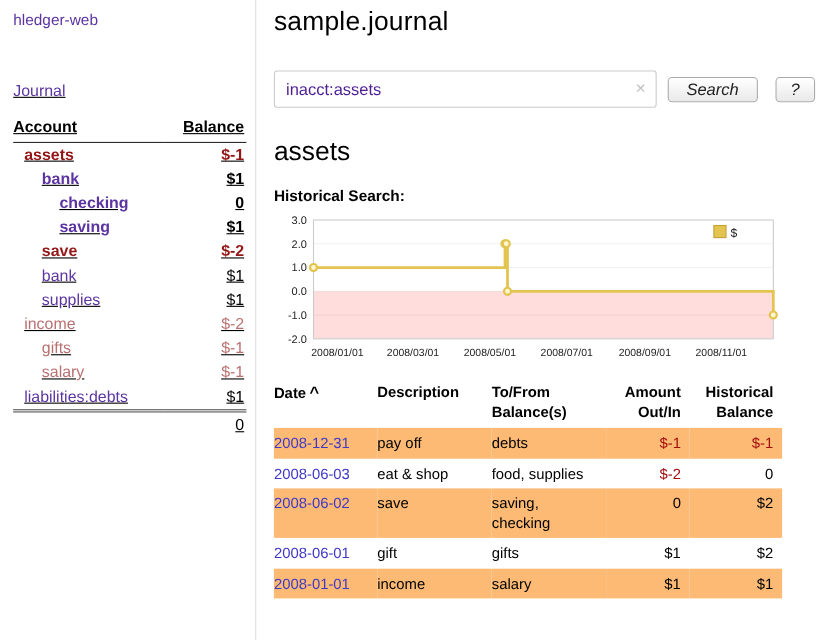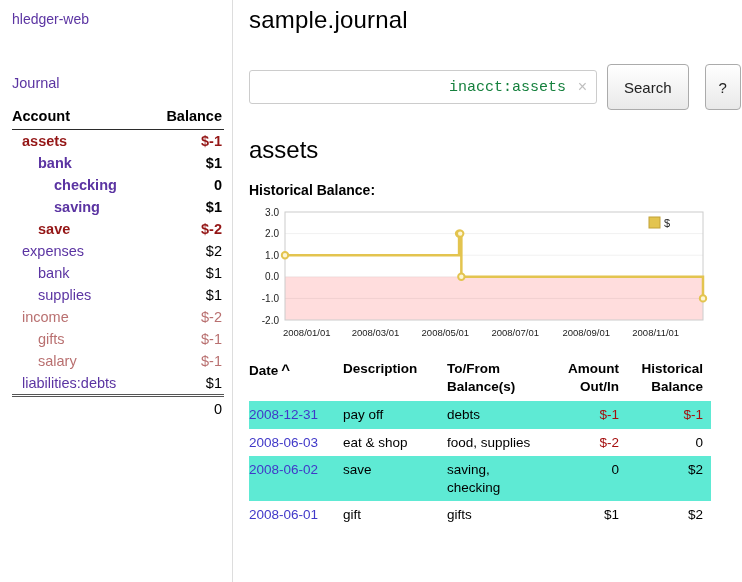--- a/index.html
+++ b/index.html
@@ -1,20 +1,20 @@
 <!DOCTYPE html>
 <html><head>
 <meta charset="utf-8">
 <style>
   html,body{margin:0;padding:0;background:#fff;}
   .page{width:742px;height:582px;display:flex;overflow:hidden;background:#fff;color:#000;
         font-family:"Liberation Sans","DejaVu Sans",sans-serif;}
   
   .sidebar{flex:0 0 233px;width:233px;box-sizing:border-box;border-right:1px solid #ddd;
-           padding:10px 8px 15px 12px;}
+           padding:10px 8px 15px 12px;text-decoration:underline;}
   .app-title{display:inline-block;color:#5b34a2;text-decoration:none;font-size:14px;}
   .journal-row{margin-top:46px;}
   .journal-link{color:#5b34a2;text-decoration:none;font-size:14.5px;}
   .acct-table{width:100%;border-collapse:collapse;margin-top:16px;font-size:14.5px;}
   .acct-table th{font-weight:bold;text-align:left;padding:0 0 5px 0;border-bottom:1px solid #2b2b2b;}
   .acct-table th.balance-h{text-align:right;padding-right:2px;}
   .acct-cell{padding:3px 0;white-space:nowrap;}
   .bal-cell{text-align:right;padding:3px 2px 3px 0;white-space:nowrap;}
   .indent-1{padding-left:10px;}
   .indent-2{padding-left:26px;}
@@ -23,36 +23,36 @@
   .acct-link{color:#5b34a2;text-decoration:none;}
   .neg{color:#941616 !important;}
   .neg-soft{color:#b97070 !important;}
   .total-row td{border-top:3px double #555;padding-top:4px;}
   
   .main{flex:1;box-sizing:border-box;padding:2px 0 0 16px;}
   .page-title{font-size:24px;font-weight:400;margin:4px 0 0 0;letter-spacing:.2px;}
   .search-row{display:flex;align-items:center;margin-top:30px;}
   .search-wrap{position:relative;width:348px;}
   .search-input{width:100%;height:34px;box-sizing:border-box;border:1px solid #ccc;border-radius:3px;
-                padding:0 30px 0 10px;font-size:15px;color:#15803d;font-family:Liberation Mono, monospace;background:#fff;text-align:right;}
+                padding:0 30px 0 10px;font-size:15px;color:#4c1d95;font-family:Liberation Sans, sans-serif;background:#fff;}
   .clear-x{position:absolute;right:10px;top:50%;transform:translateY(-50%);color:#bfbfbf;
            font-size:16px;line-height:1;cursor:pointer;}
-  .btn{height:46px;font-size:15px;border:1px solid #ababab;border-radius:4px;color:#222;
-       background:linear-gradient(#ffffff,#e9e9e9);font-family:inherit;cursor:pointer;}
+  .btn{height:23px;font-size:15px;border:1px solid #ababab;border-radius:4px;color:#222;
+       background:linear-gradient(#ffffff,#e9e9e9);font-family:inherit;cursor:pointer;font-style:italic;}
   .search-btn{margin-left:10px;padding:0 16px;}
   .help-btn{margin-left:16px;padding:0 13px;}
   .account-title{font-size:24px;font-weight:400;margin:26px 0 0 0;}
   .chart-title{font-size:14px;font-weight:bold;margin:18px 0 6px 0;}
   svg.chart{display:block;font-family:inherit;}
   
   .reg-table{border-collapse:collapse;margin-top:12px;font-size:13.5px;width:462px;table-layout:fixed;}
   .reg-table th{font-weight:bold;text-align:left;vertical-align:top;padding:2px 8px 6px 0;line-height:1.3;}
   .reg-table td{padding:5px 8px 5px 0;vertical-align:top;line-height:1.3;}
   .reg-table .num{text-align:right;}
-  .row-odd{background:#5eead4;}
+  .row-odd{background:#fdba74;}
   .date-link{color:#4038c8;text-decoration:none;white-space:nowrap;}
   .neg-amt{color:#a40e0e;}
   .sort-caret{font-weight:bold;font-size:15px;margin-left:3px;}
 </style>
 </head>
 <body>
 
 <div class="page">
 
   <div class="sidebar">
@@ -82,24 +82,20 @@
           </tr>
           <tr>
             <td class="acct-cell indent-3 bold"><a href="#" class="acct-link">saving</a></td>
             <td class="bal-cell bold">$1</td>
           </tr>
           <tr>
             <td class="acct-cell indent-2 bold"><a href="#" class="acct-link neg">save</a></td>
             <td class="bal-cell bold neg">$-2</td>
           </tr>
           <tr>
-            <td class="acct-cell indent-1"><a href="#" class="acct-link">expenses</a></td>
-            <td class="bal-cell">$2</td>
-          </tr>
-          <tr>
             <td class="acct-cell indent-2"><a href="#" class="acct-link">bank</a></td>
             <td class="bal-cell">$1</td>
           </tr>
           <tr>
             <td class="acct-cell indent-2"><a href="#" class="acct-link">supplies</a></td>
             <td class="bal-cell">$1</td>
           </tr>
           <tr>
             <td class="acct-cell indent-1"><a href="#" class="acct-link neg-soft">income</a></td>
             <td class="bal-cell neg-soft">$-2</td>
@@ -132,21 +128,21 @@
     <div class="search-row">
       <div class="search-wrap">
         <input class="search-input" type="text" value="inacct:assets" style="">
         <span class="clear-x">×</span>
       </div>
       <button class="btn search-btn">Search</button>
       <button class="btn help-btn">?</button>
     </div>
 
     <h2 class="account-title">assets</h2>
-    <div class="chart-title">Historical Balance:</div>
+    <div class="chart-title">Historical Search:</div>
 
     <svg class="chart" width="462" height="142" viewBox="0 0 462 142">
         <rect x="36" y="8" width="418" height="108" fill="#fff"></rect>
         <rect x="36" y="72.8" width="418" height="43.2" fill="#ffdddd"></rect>
         <text x="30" y="11.5" text-anchor="end" font-size="10" fill="#222">3.0</text>
         <line x1="36" x2="454" y1="29.6" y2="29.6" stroke="rgba(0,0,0,0.06)"></line>
         <text x="30" y="33.1" text-anchor="end" font-size="10" fill="#222">2.0</text>
         <line x1="36" x2="454" y1="51.2" y2="51.2" stroke="rgba(0,0,0,0.06)"></line>
         <text x="30" y="54.7" text-anchor="end" font-size="10" fill="#222">1.0</text>
         <line x1="36" x2="454" y1="72.8" y2="72.8" stroke="rgba(0,0,0,0.06)"></line>
@@ -212,17 +208,24 @@
             <td class="num">0</td>
             <td class="num">$2</td>
           </tr>
           <tr class="row-even">
             <td><a href="#" class="date-link">2008-06-01</a></td>
             <td>gift</td>
             <td>gifts</td>
             <td class="num">$1</td>
             <td class="num">$2</td>
           </tr>
+          <tr class="row-odd">
+            <td><a href="#" class="date-link">2008-01-01</a></td>
+            <td>income</td>
+            <td>salary</td>
+            <td class="num">$1</td>
+            <td class="num">$1</td>
+          </tr>
         </tbody>
     </table>
   </div>
 
 </div>
 
 </body></html>

